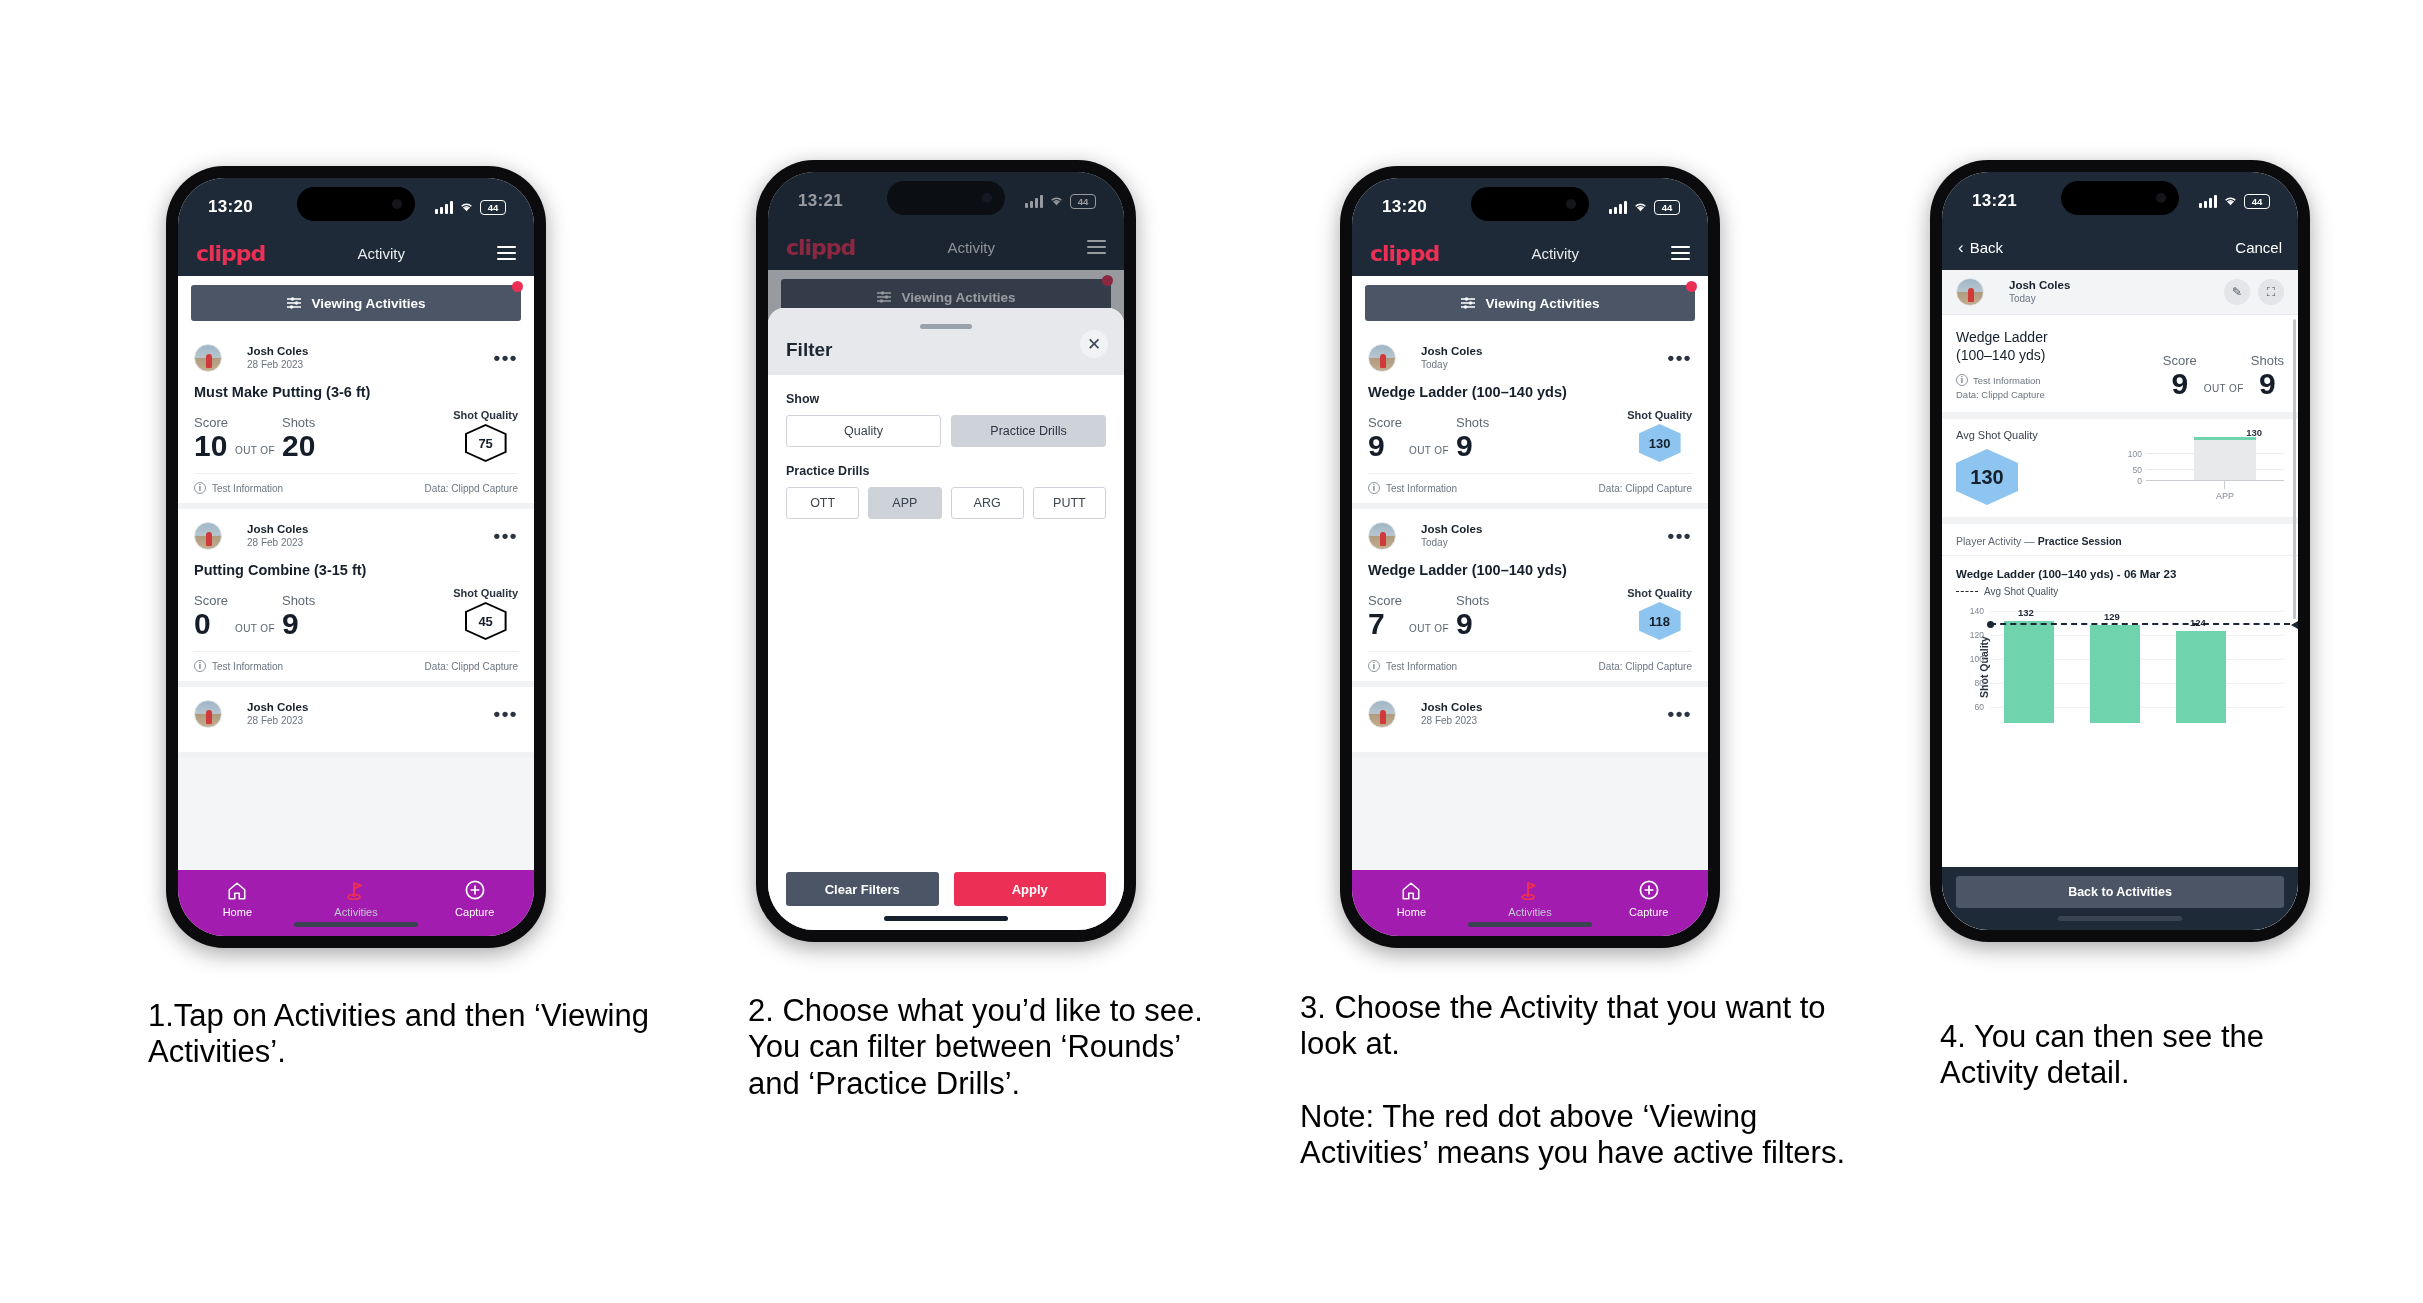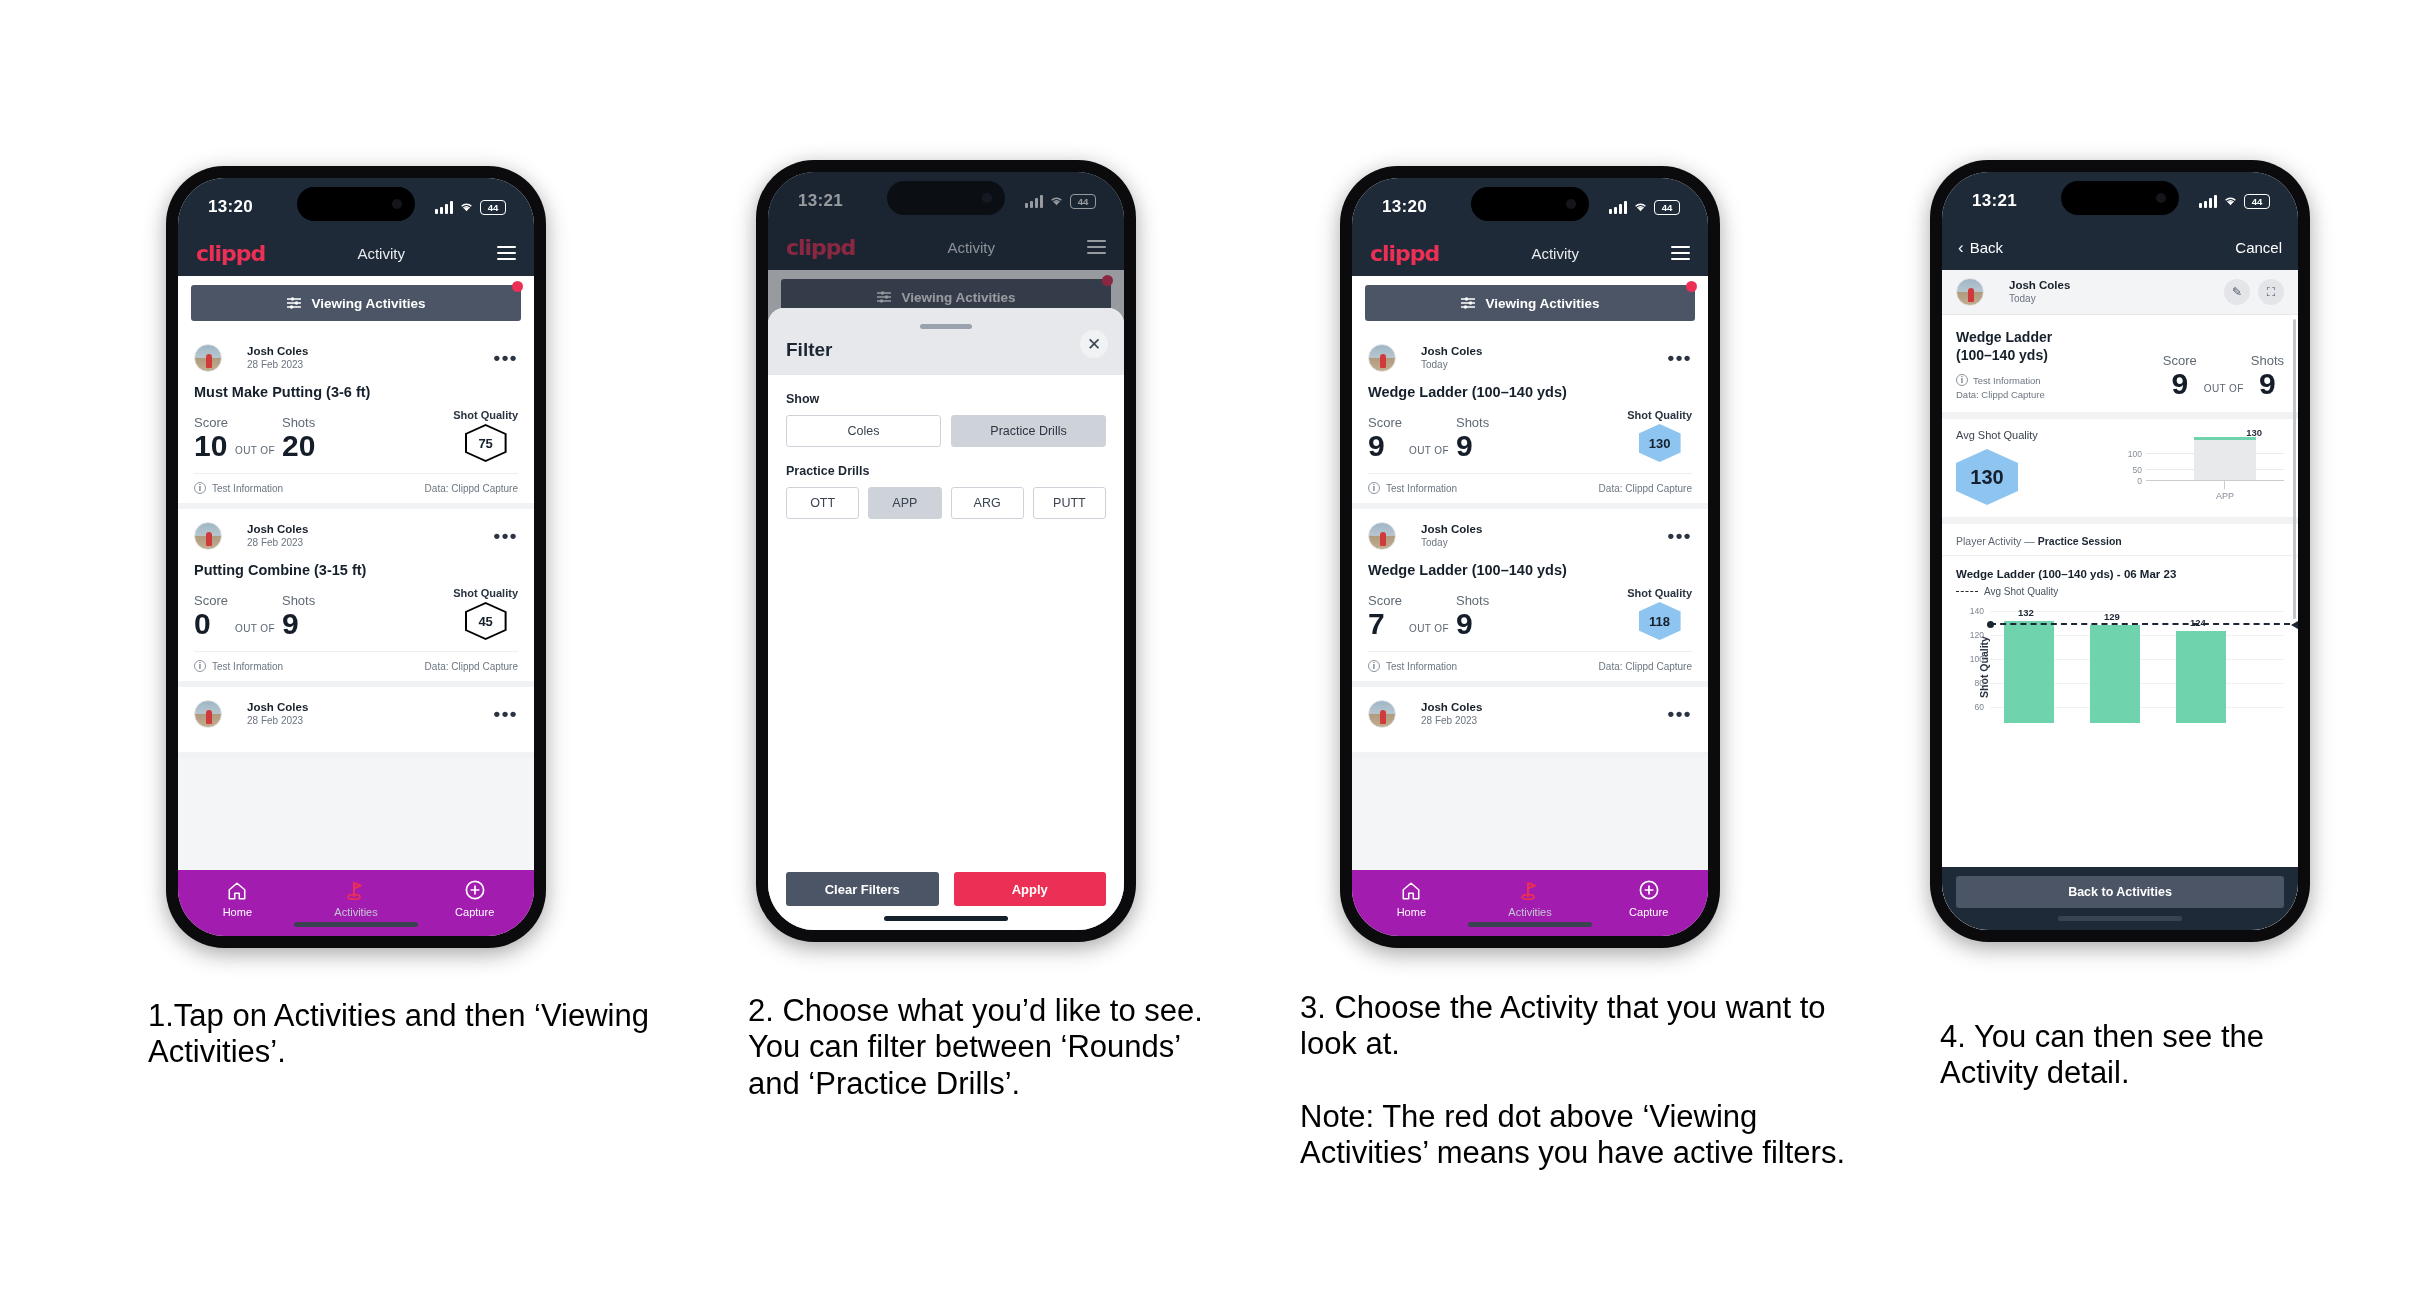--- a/index.html
+++ b/index.html
@@ -174,21 +174,21 @@
   .d-appbar { height:46px; background:#1e2a38; color:#fff; display:flex; align-items:center;
     justify-content:space-between; padding: 0 16px; font-size: 15px; flex:0 0 auto;}
   .d-back { display:flex; align-items:center; gap:6px; }
   .chev { font-size: 17px; line-height: 1; }
   .d-user { background:#f3f4f6; display:flex; align-items:center; justify-content:space-between;
     padding: 8px 14px; border-bottom:1px solid #e6e8ec; flex:0 0 auto;}
   .circ-btn { width:26px;height:26px;border-radius:50%;background:#e3e5e9;display:flex;
     align-items:center;justify-content:center; color:#49525e; font-size:12px;}
   .d-scroll { flex:1; overflow:hidden; background:#fff; position:relative; }
   .d-top { display:flex; padding: 13px 14px 12px; border-bottom: 7px solid #f1f2f4;}
-  .d-title { font-size: 14px; font-weight:bold; color:#16202c; line-height: 18px; width:120px;}
+  .d-title { font-size: 14px; font-weight:normal; color:#16202c; line-height: 18px; width:120px;}
   .d-meta { font-size: 9.5px; color:#6c7682; margin-top: 10px; display:flex; align-items:center; gap:5px;}
   .d-meta2 { font-size: 9.5px; color:#6c7682; margin-top: 3px;}
   .d-sc { margin-left:auto; display:flex; align-items:flex-end; }
   .d-sq-row { display:flex; padding: 10px 14px 12px; border-bottom: 7px solid #f1f2f4; align-items:center;}
   .d-sq-lbl { font-size: 11px; color:#39424e; }
   .bighex { width: 62px; height: 56px; background:#8ec5f0; margin-top:8px;
     clip-path: polygon(50% 0%, 100% 25%, 100% 75%, 50% 100%, 0% 75%, 0% 25%);
     display:flex;align-items:center;justify-content:center; font-size:20px;font-weight:bold;color:#16202c;}
   .minichart { margin-left: auto; width: 168px; position:relative; height: 72px; }
   .mc-val { position:absolute; right: 22px; top: -4px; font-size: 9.5px; font-weight:bold; color:#2a3340;}
@@ -472,21 +472,21 @@
 
       <div class="sheet">
         <div class="sheet-head">
           <div class="grabber"></div>
           <div class="sheet-title">Filter</div>
           <div class="closebtn">✕</div>
         </div>
         <div class="sheet-body">
           <div class="sec-lbl">Show</div>
           <div class="seg">
-            <div class="opt">Coles</div>
+            <div class="opt">Quality</div>
             <div class="opt on">Practice Drills</div>
           </div>
           <div class="sec-lbl">Practice Drills</div>
           <div class="chips">
             <div class="opt">OTT</div>
             <div class="opt on">APP</div>
             <div class="opt">ARG</div>
             <div class="opt">PUTT</div>
           </div>
         </div>

